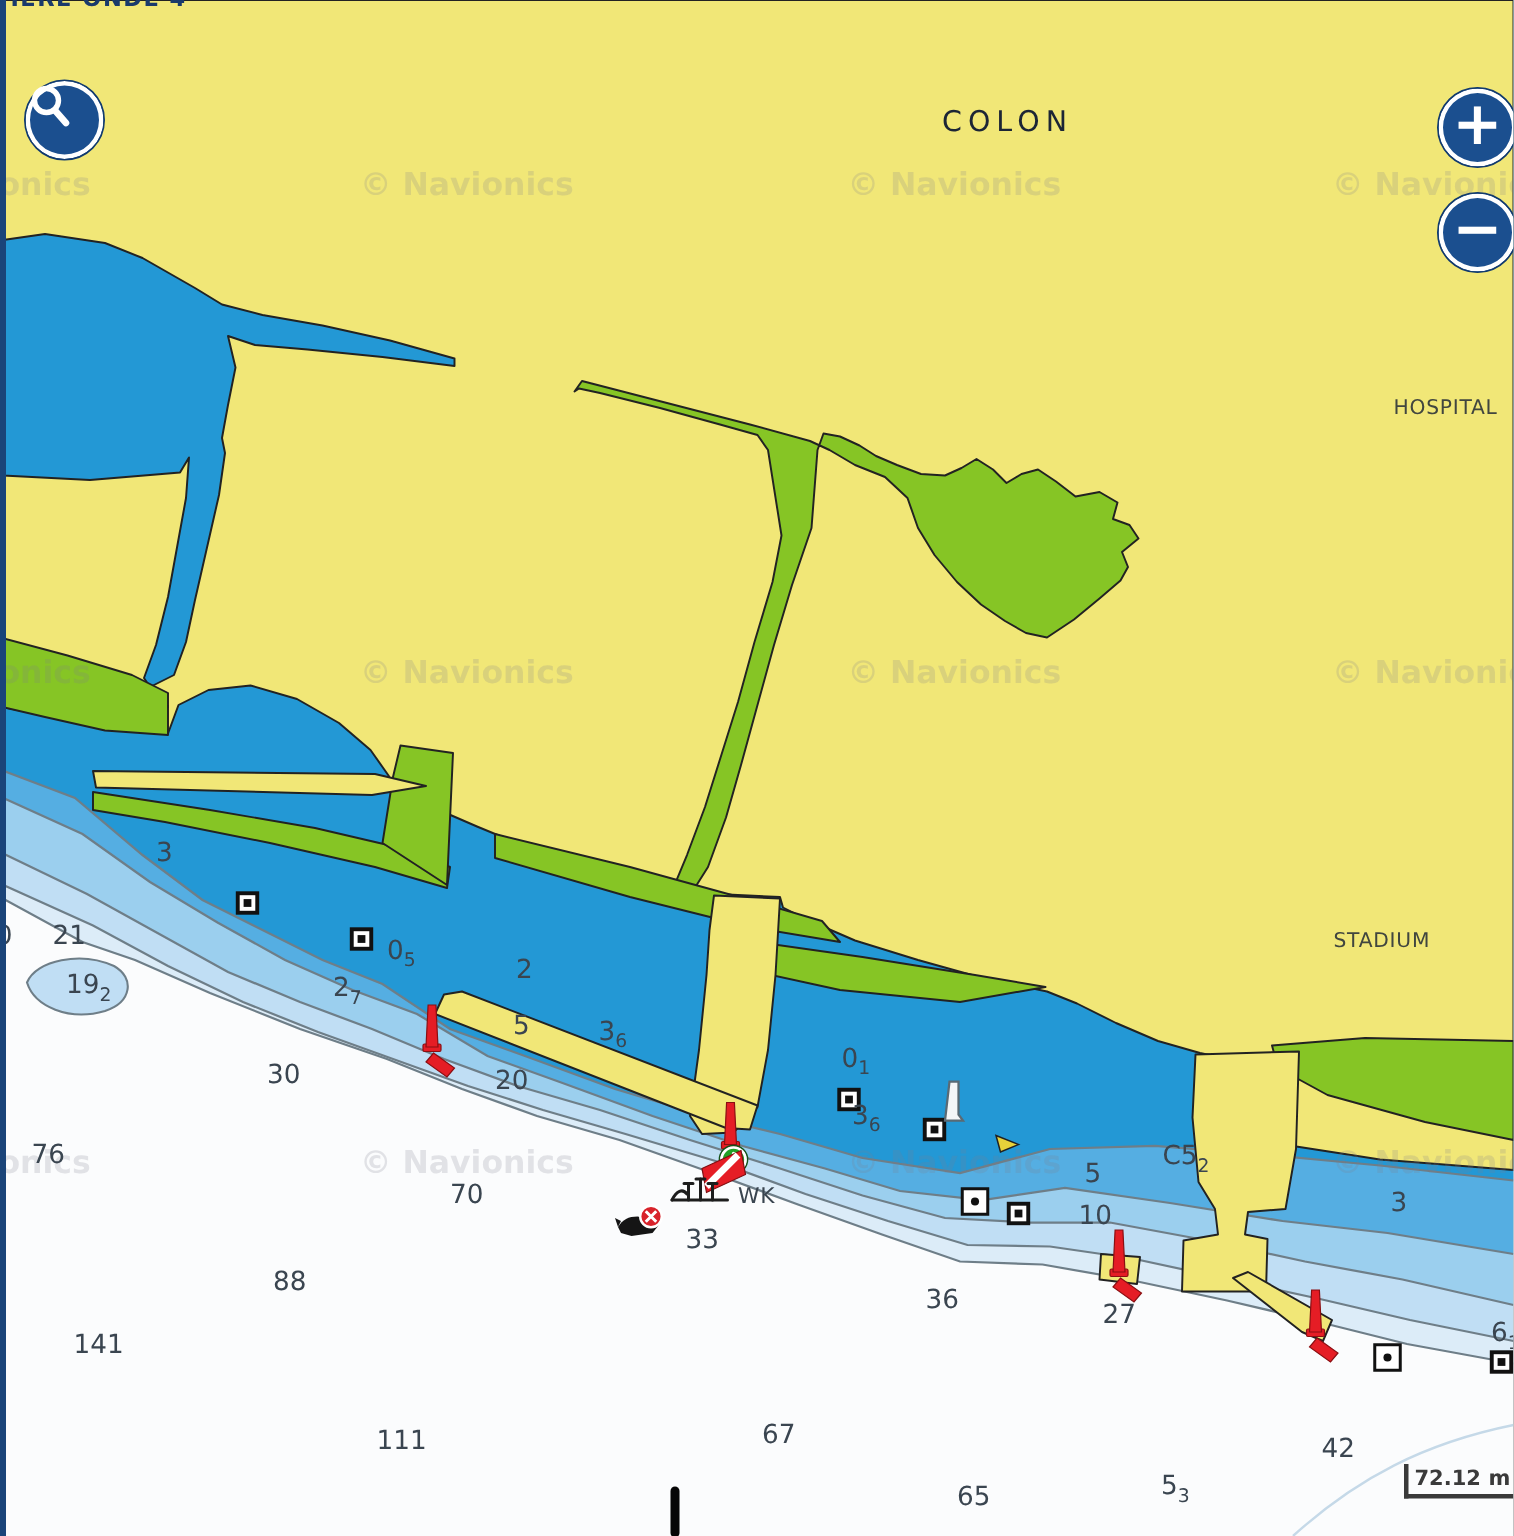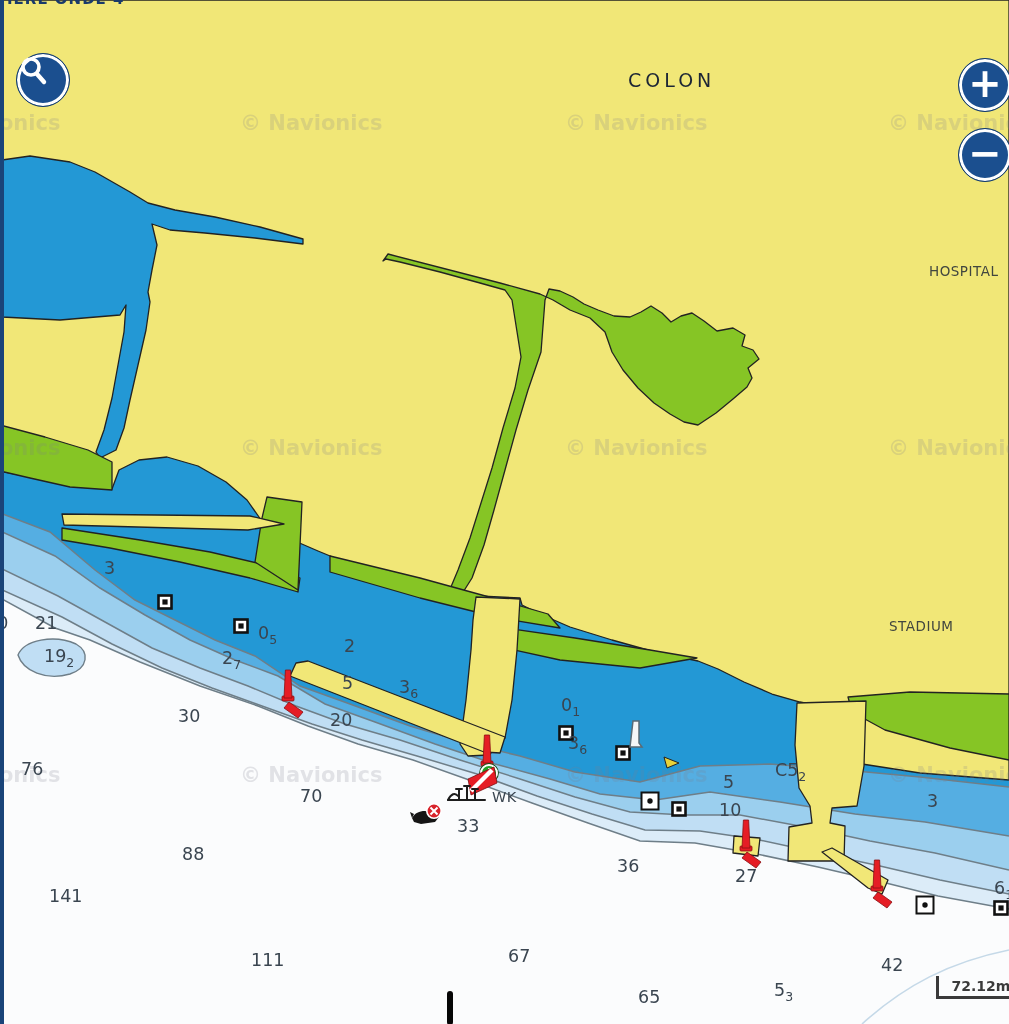--- a/index.html
+++ b/index.html
@@ -12,22 +12,22 @@
   .round-btn{position:absolute;width:54px;height:54px;border-radius:50%;background:#1b4f8f;
              border:1px solid #123a6d;box-shadow:inset 0 0 0 3px #ffffff;cursor:pointer;
              display:flex;align-items:center;justify-content:center;padding:0;}
   .round-btn .glyph{color:#fff;font-size:40px;font-weight:bold;line-height:1;margin-top:-4px;
                     font-family:"DejaVu Sans","Liberation Sans",sans-serif;}
   #btn-search{left:16px;top:53px;}
   #btn-zoomin{left:958px;top:58px;}
   #btn-zoomout{left:958px;top:128px;}
   .scale-bar{position:absolute;left:936px;top:976px;width:73px;height:23px;
              border-left:3px solid #3a3a3a;border-bottom:3px solid #3a3a3a;
-             display:flex;justify-content:center;align-items:center;
-             font-size:14px;font-weight:bold;color:#3a3a3a;padding:0 2px 0 16px;box-sizing:border-box;}
+             display:flex;justify-content:space-between;align-items:center;
+             font-size:14px;font-weight:bold;color:#3a3a3a;padding:0 2px 0 4px;box-sizing:border-box;}
   text{font-family:"DejaVu Sans","Liberation Sans",sans-serif;}
   .snd{fill:#3a4550;font-size:17.5px;}
   .snd-sub{font-size:12.5px;}
   .wm{font-size:21px;font-weight:bold;fill:rgba(125,125,138,0.20);}
   .placelabel-big{fill:#1c2535;font-size:19px;letter-spacing:4px;font-weight:500;}
   .placelabel-sm{fill:#41463f;font-size:13.5px;letter-spacing:0.5px;}
 </style>
 </head>
 <body>
 

